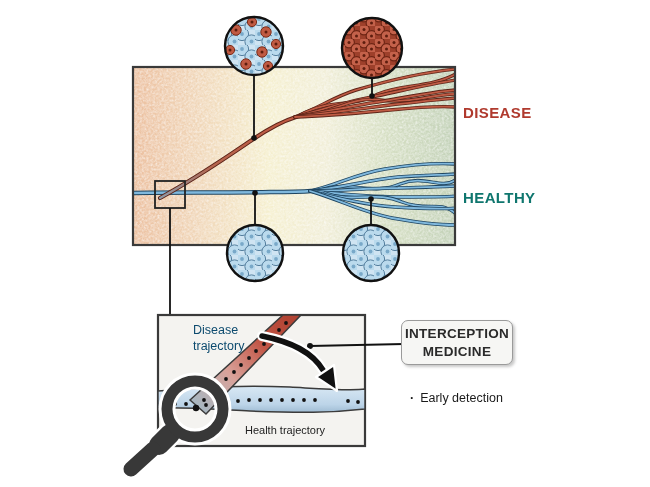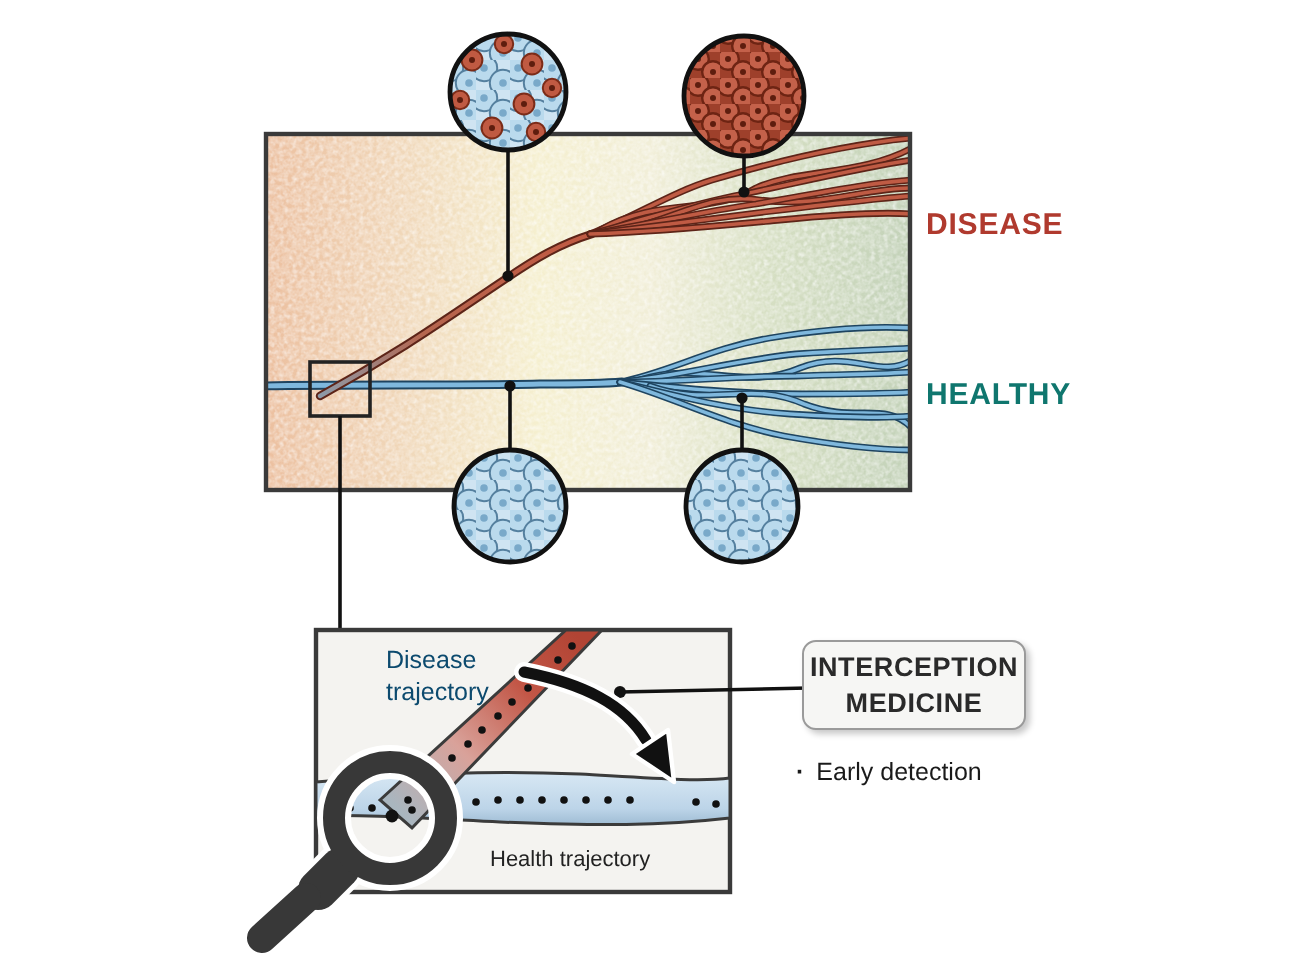--- a/index.html
+++ b/index.html
@@ -15,21 +15,21 @@
   #inset-disease-label{left:169px;top:322px;width:76px;font-size:12.5px;line-height:1.3;color:#0c4a6e;margin-left:24px;}
   #inset-health-label{left:245px;top:424px;font-size:11px;color:#222;white-space:nowrap;}
   #interception-box{
     position:absolute;left:401px;top:320px;width:112px;min-height:36px;
     background:#f6f6f4;border:1.5px solid #9a9a9a;border-radius:7px;
     box-shadow:2px 2px 3px rgba(0,0,0,.22);
     display:flex;align-items:center;justify-content:center;text-align:center;
     font-size:13.5px;font-weight:bold;color:#2a2a2a;line-height:1.3;padding:4px 6px;box-sizing:border-box;
     letter-spacing:.3px;
   }
-  #bullet-list{position:absolute;left:398px;top:379px;width:152px;margin:0;padding:0;list-style:none;}
+  #bullet-list{position:absolute;left:398px;top:379px;width:152px;margin:12px;padding:0;list-style:none;}
   #bullet-list li{display:flex;font-size:12.5px;line-height:14.5px;color:#1a1a1a;margin-bottom:6px;}
   #bullet-list li::before{content:"\00B7";font-weight:bold;margin-right:6px;flex:none;}
   .bullet-text{white-space:pre-line;}
 </style>
 </head>
 <body>
 
 <div id="stage">
 
 <svg id="art" width="650" height="487" viewBox="0 0 650 487">

